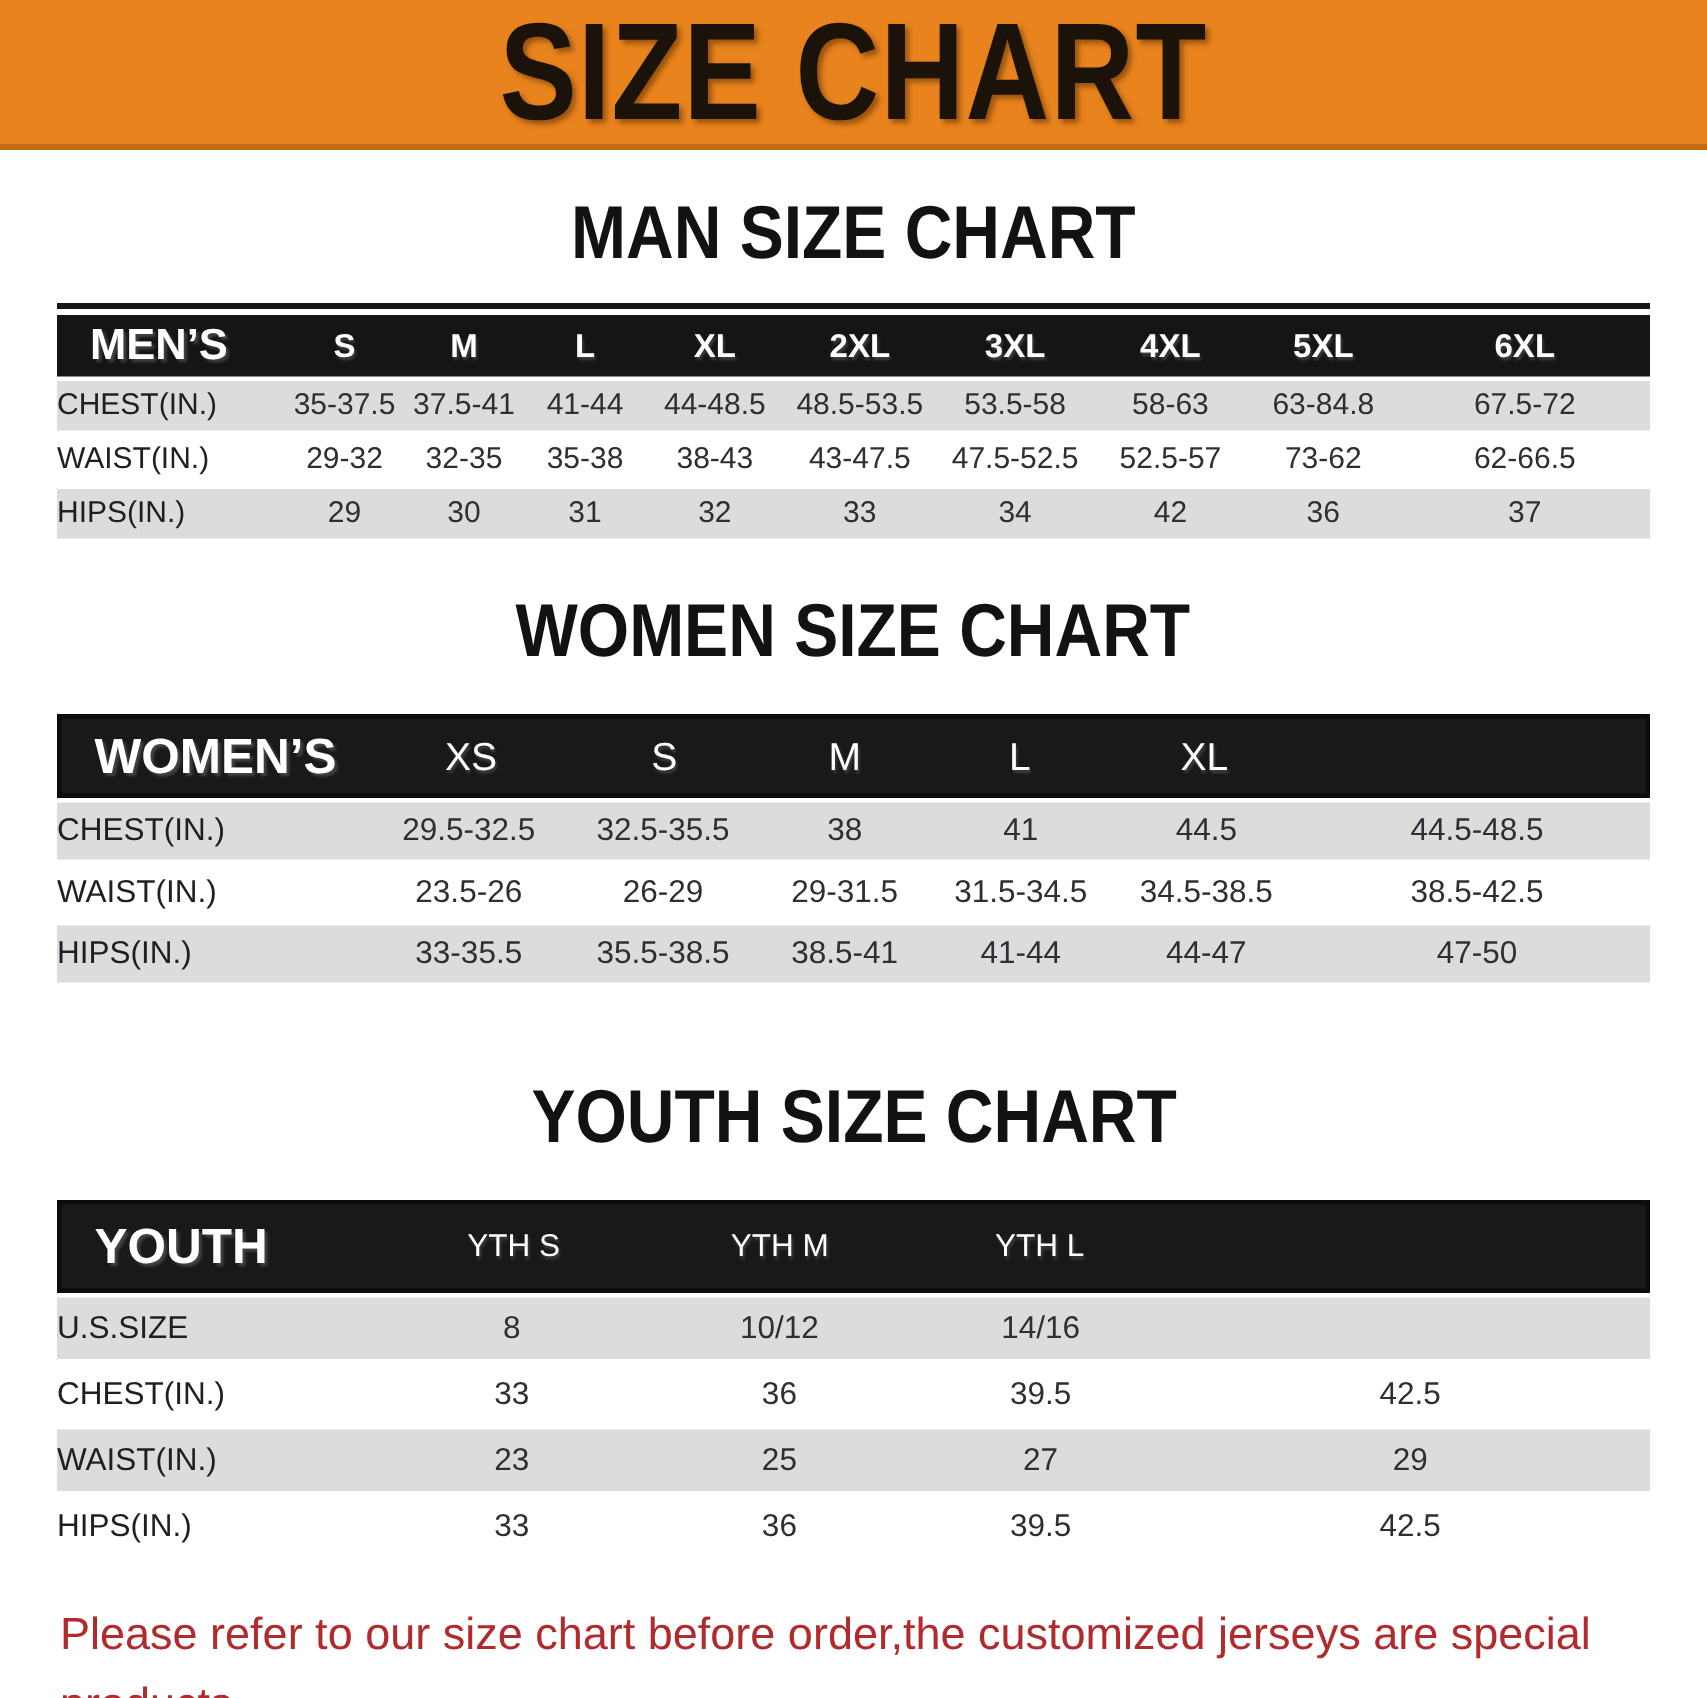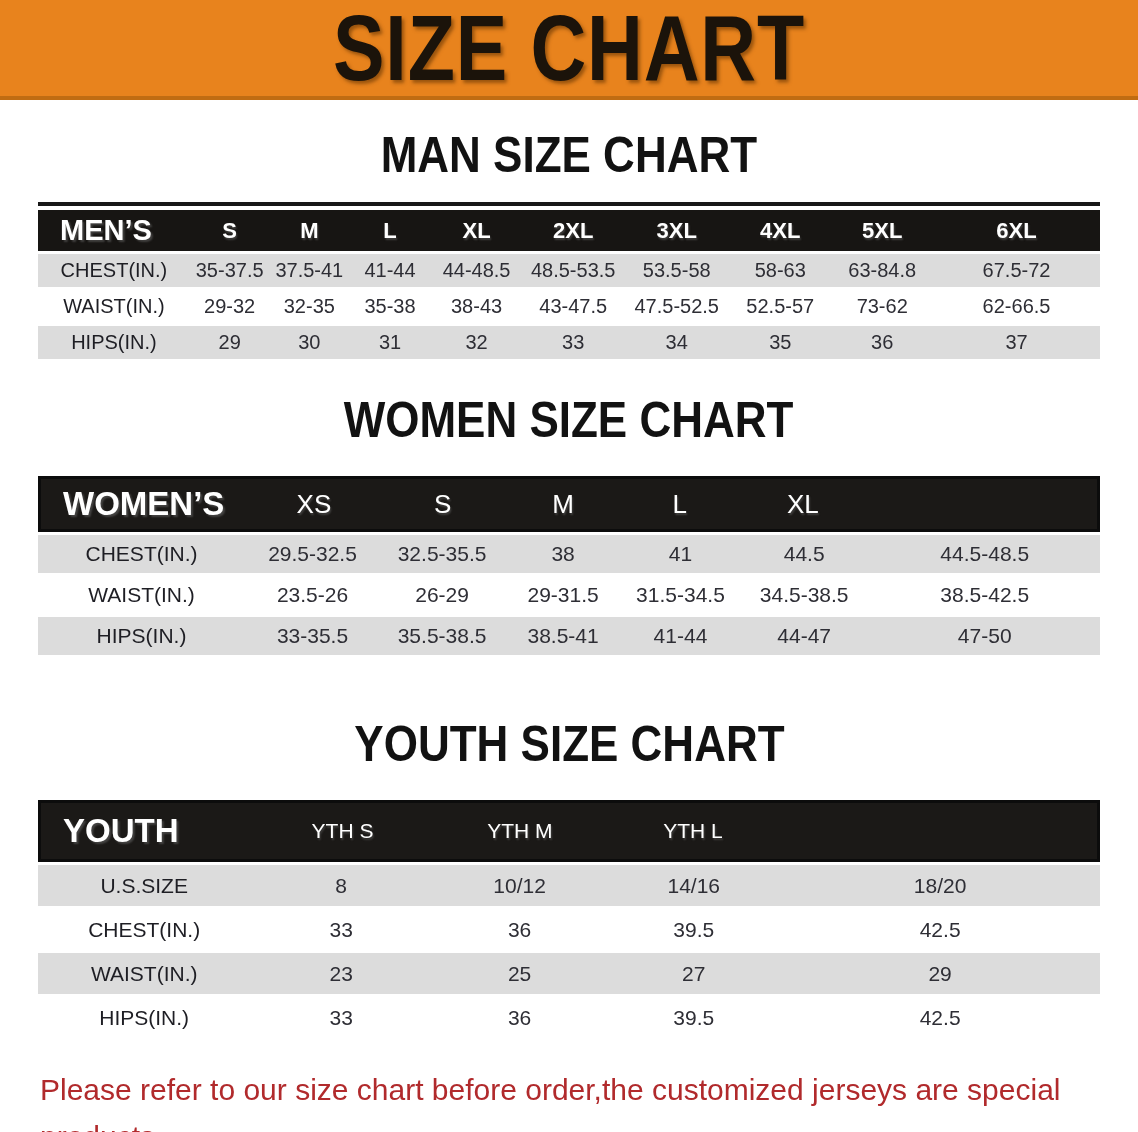--- a/index.html
+++ b/index.html
@@ -65,21 +65,21 @@
   .tbl-youth .hdr-col{ font-size:21px; font-weight:400; }
 
   .tbl-row{ display:flex; align-items:center; margin-top:3px; }
   .tbl-men   .tbl-row{ height:33px; }
   .tbl-women .tbl-row{ height:38px; }
   .tbl-youth .tbl-row{ height:41px; }
   .row-even{ background:#dcdcdc; }
   .row-odd { background:#ffffff; }
 
   .row-label{
-    text-align:center; color:#1e1e24; white-space:nowrap;
+    text-align:left; color:#1e1e24; white-space:nowrap;
   }
   .row-cell{
     text-align:center; color:#2e2e35; white-space:nowrap;
   }
   .tbl-men   .row-label, .tbl-men   .row-cell{ font-size:20px; }
   .tbl-women .row-label, .tbl-women .row-cell{ font-size:21px; }
   .tbl-youth .row-label, .tbl-youth .row-cell{ font-size:21px; }
 
   
   .disclaimer{
@@ -136,21 +136,21 @@
       <span class="row-cell" style="width: 15.7%;">62-66.5</span>
     </div>
     <div class="tbl-row row-even">
       <span class="row-label" style="width: 14.3%;">HIPS(IN.)</span>
       <span class="row-cell" style="width: 7.5%;">29</span>
       <span class="row-cell" style="width: 7.5%;">30</span>
       <span class="row-cell" style="width: 7.7%;">31</span>
       <span class="row-cell" style="width: 8.6%;">32</span>
       <span class="row-cell" style="width: 9.6%;">33</span>
       <span class="row-cell" style="width: 9.9%;">34</span>
-      <span class="row-cell" style="width: 9.6%;">35</span>
+      <span class="row-cell" style="width: 9.6%;">42</span>
       <span class="row-cell" style="width: 9.6%;">36</span>
       <span class="row-cell" style="width: 15.7%;">37</span>
     </div>
   </div>
 
 <div class="section-heading heading-women">
   <span>WOMEN SIZE CHART</span>
 </div>
 <div class="tbl tbl-women">
     <div class="tbl-header">
@@ -198,21 +198,20 @@
       <span class="hdr-label" style="width: 20%;">YOUTH</span>
       <span class="hdr-col" style="width: 17.1%;">YTH S</span>
       <span class="hdr-col" style="width: 16.5%;">YTH M</span>
       <span class="hdr-col" style="width: 16.3%; text-align: center;">YTH L</span>
     </div>
     <div class="tbl-row row-even">
       <span class="row-label" style="width: 20%;">U.S.SIZE</span>
       <span class="row-cell" style="width: 17.1%;">8</span>
       <span class="row-cell" style="width: 16.5%;">10/12</span>
       <span class="row-cell" style="width: 16.3%;">14/16</span>
-      <span class="row-cell" style="width: 30.1%;">18/20</span>
     </div>
     <div class="tbl-row row-odd">
       <span class="row-label" style="width: 20%;">CHEST(IN.)</span>
       <span class="row-cell" style="width: 17.1%;">33</span>
       <span class="row-cell" style="width: 16.5%;">36</span>
       <span class="row-cell" style="width: 16.3%;">39.5</span>
       <span class="row-cell" style="width: 30.1%;">42.5</span>
     </div>
     <div class="tbl-row row-even">
       <span class="row-label" style="width: 20%;">WAIST(IN.)</span>

